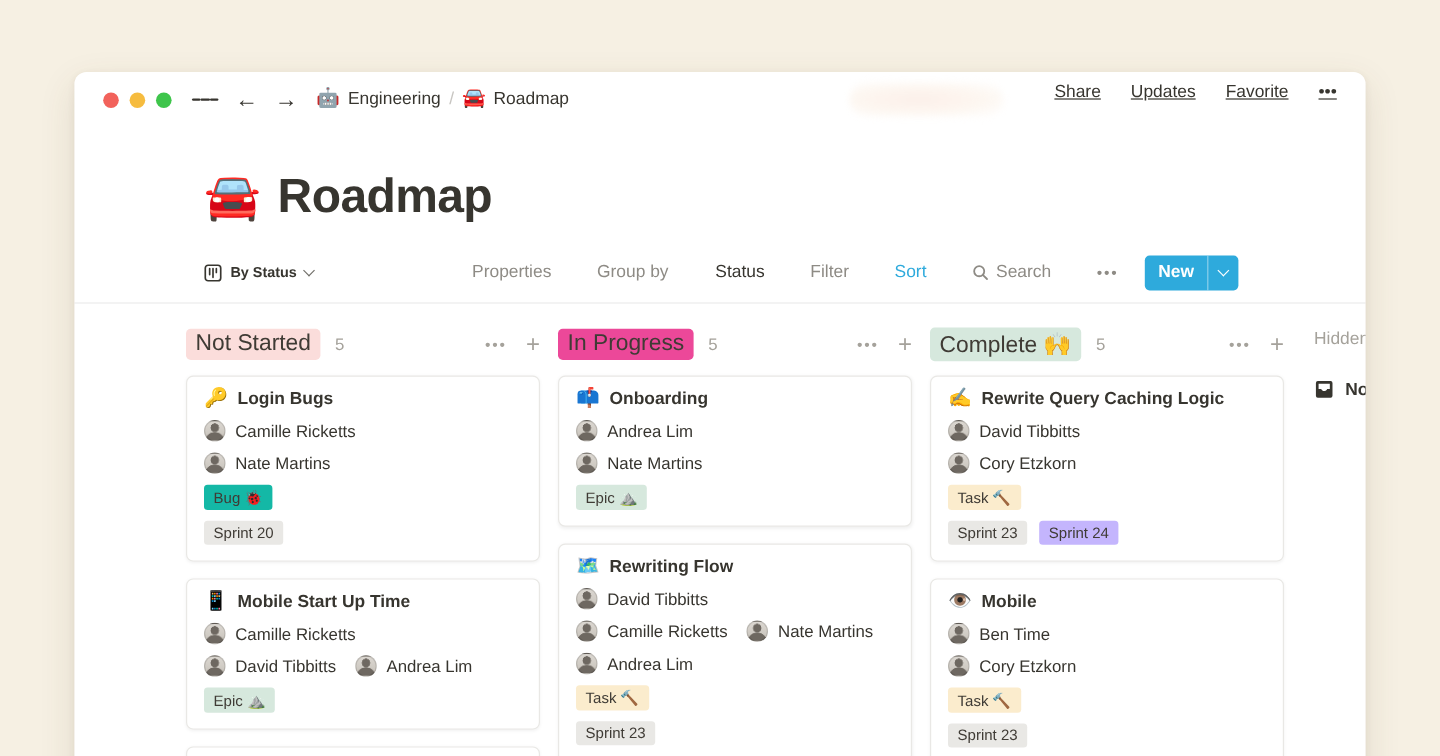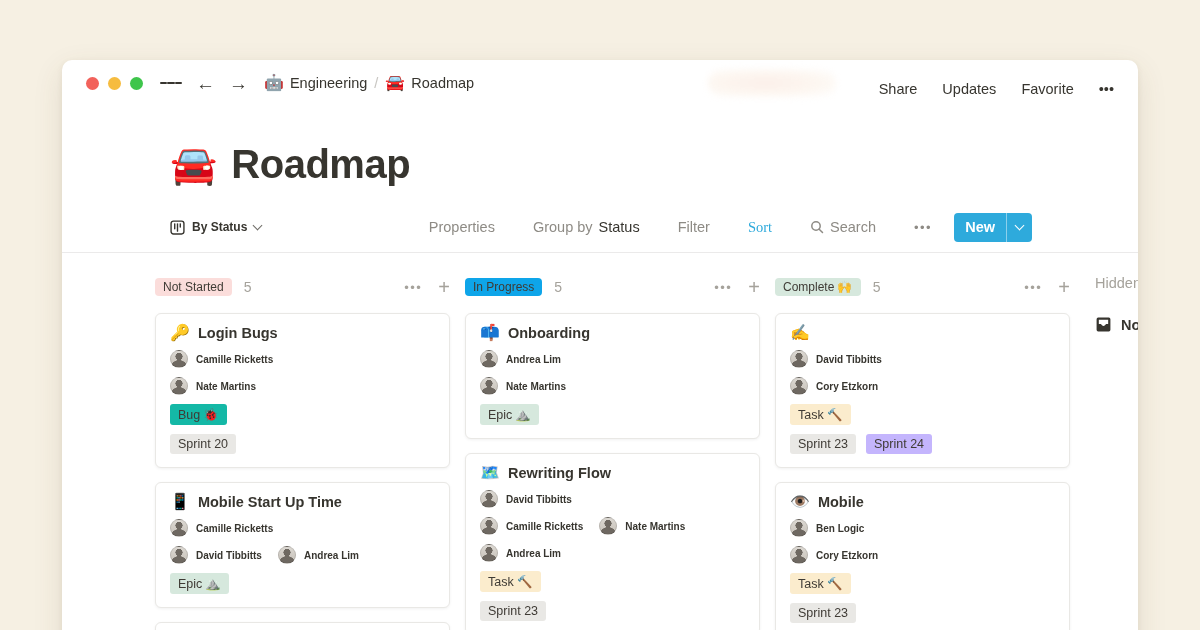--- a/index.html
+++ b/index.html
@@ -24,61 +24,61 @@
   .light.yellow { background:#f6bc3f; }
   .light.green { background:#3ec54b; }
   .tb-icon { display:flex; align-items:center; justify-content:center; cursor:pointer; color:#37352f; }
   .hamburger { margin-left:17px; width:22px; }
   .hamburger span { display:block; width:20px; height:2px; background:#37352f; border-radius:1px; margin:2.5px 0; }
   .nav-arrow { font-size:19px; margin-left:14px; line-height:1; color:#37352f; }
   .breadcrumb { display:flex; align-items:center; margin-left:16px; font-size:14.5px; gap:7px; }
   .crumb { display:flex; align-items:center; gap:6px; cursor:pointer; }
   .crumb-sep { color:#c7c5c1; }
   .emoji-16 { font-size:16px; line-height:1; }
-  .tb-right { margin-left:auto; display:flex; align-items:flex-end; gap:25px; }
+  .tb-right { margin-left:auto; display:flex; align-items:flex-start; gap:25px;text-decoration:underline; }
   .redacted { width:128px; height:28px; border-radius:14px;
     background:radial-gradient(ellipse at 45% 50%, #fcefe9 0%, #fdf7f1 55%, rgba(253,249,243,0) 100%);
     filter:blur(3px); margin-right:18px; }
   .tb-action { font-size:14.5px; color:#37352f; cursor:pointer; white-space:nowrap; }
   
   .page-head { margin:36px 106px 0 108px; display:flex; align-items:center; gap:14px; }
   .page-emoji { font-size:38px; line-height:1; cursor:pointer; }
   .page-title { font-size:40px; font-weight:700; letter-spacing:-.5px; color:#37352f; cursor:text; }
   
   .toolbar { margin:24px 106px 0 108px; display:flex; align-items:center; height:32px; }
   .view-switch { display:flex; align-items:center; gap:7px; font-size:12px; font-weight:700; cursor:pointer; }
   .chev { width:7px; height:7px; border-right:1.6px solid #6f6d67; border-bottom:1.6px solid #6f6d67;
     transform:rotate(45deg); margin-top:-4px; }
   .toolbar-menu { margin-left:auto; display:flex; align-items:center; gap:38px; font-size:14.5px; }
   .menu-item { color:#8e8b85; cursor:pointer; display:flex; align-items:center; gap:6px; white-space:nowrap; }
-  .menu-item .strong { color:#37352f; }
-  .menu-item.accent { color:#2eaadc;font-family:Liberation Serif, serif; }
+  .menu-item .strong { color:#37352f;margin-left:33px; }
+  .menu-item.accent { color:#2eaadc; }
   .dots { letter-spacing:1.5px; font-size:13px; }
   .new-btn { display:flex; align-items:stretch; margin-left:22px; border-radius:4px; overflow:hidden;
     background:#2eaadc; color:#fff; cursor:pointer; height:29px; }
   .new-btn-main { padding:5px 11px; font-size:14.5px; font-weight:600; display:flex; align-items:center; }
   .new-btn-div { width:1px; background:rgba(255,255,255,.45); }
   .new-btn-arrow { padding:0 9px; display:flex; align-items:center; }
   .new-btn-arrow .chev { border-color:#fff; margin-top:-3px; }
   .hr { height:1px; background:rgba(55,53,47,.1); margin-top:9px; }
   
   .board { display:flex; gap:15px; padding:20px 0 0 93px; align-items:flex-start; }
   .column { width:295px; flex-shrink:0; }
   .col-head { display:flex; align-items:center; height:28px; margin-bottom:12px; }
-  .pill { font-size:12px; padding:2px 8px; border-radius:4px; color:#3f3b35; cursor:pointer; white-space:nowrap; }
+  .pill { font-size:19px; padding:2px 8px; border-radius:4px; color:#3f3b35; cursor:pointer; white-space:nowrap; }
   .col-count { margin-left:12px; font-size:14px; color:#a5a29b; }
   .col-actions { margin-left:auto; display:flex; align-items:center; gap:16px; color:#a5a29b; }
   .col-dots { letter-spacing:1.5px; font-size:13px; cursor:pointer; }
   .col-plus { font-size:20px; font-weight:300; line-height:1; cursor:pointer; }
   .cards { display:flex; flex-direction:column; gap:14px; }
   .card { background:#fff; border:1px solid #e9e8e5; border-radius:6px;
     box-shadow:0 1px 3px rgba(15,15,15,.06); padding:11px 14px 13px; cursor:pointer; }
   .card-title { display:flex; align-items:center; gap:8px; font-size:14.5px; font-weight:600; color:#37352f; }
   .person-row { display:flex; align-items:center; gap:16px; margin-top:9px; }
-  .person { display:flex; align-items:center; gap:8px; font-size:10px; color:#37352f;font-weight:bold; }
+  .person { display:flex; align-items:center; gap:8px; font-size:14px; color:#37352f; }
   .avatar { width:18px; height:18px; border-radius:50%; flex-shrink:0;
     background:
       radial-gradient(circle at 50% 34%, #6e6861 0 26%, rgba(0,0,0,0) 28%),
       radial-gradient(circle at 50% 108%, #6e6861 0 42%, rgba(0,0,0,0) 44%),
       linear-gradient(#dcd8d2, #c6c1b9);
     border:0.5px solid rgba(0,0,0,.12); }
   .tag-row { display:flex; align-items:center; gap:10px; margin-top:9px; }
   .tag { font-size:12.5px; padding:3px 8px; border-radius:3px; color:#3f3b35; white-space:nowrap; }
   
   .hidden-col { width:140px; flex-shrink:0; padding-top:2px; }
@@ -241,21 +241,21 @@
             </div>
             <div class="tag-row">
               <span class="tag" style="background: rgb(214, 232, 221);">Epic ⛰️</span>
             </div>
           </div>
           <div class="card"></div>
         </div>
       </div>
       <div class="column">
         <div class="col-head">
-          <span class="pill" style="background: #0ea5e9;">In Progress</span>
+          <span class="pill" style="background: #ec4899;">In Progress</span>
           <span class="col-count">5</span>
           <div class="col-actions">
             <span class="col-dots">•••</span>
             <span class="col-plus">+</span>
           </div>
         </div>
         <div class="cards">
           <div class="card">
             <div class="card-title">
               <span class="emoji-16">📫</span>
@@ -319,20 +319,21 @@
           <span class="col-count">5</span>
           <div class="col-actions">
             <span class="col-dots">•••</span>
             <span class="col-plus">+</span>
           </div>
         </div>
         <div class="cards">
           <div class="card">
             <div class="card-title">
               <span class="emoji-16">✍️</span>
+              <span>Rewrite Query Caching Logic</span>
             </div>
             <div class="person-row">
               <span class="person">
                 <span class="avatar"></span>
                 <span>David Tibbitts</span>
               </span>
             </div>
             <div class="person-row">
               <span class="person">
                 <span class="avatar"></span>
@@ -348,21 +349,21 @@
             </div>
           </div>
           <div class="card">
             <div class="card-title">
               <span class="emoji-16">👁️</span>
               <span>Mobile</span>
             </div>
             <div class="person-row">
               <span class="person">
                 <span class="avatar"></span>
-                <span>Ben Logic</span>
+                <span>Ben Time</span>
               </span>
             </div>
             <div class="person-row">
               <span class="person">
                 <span class="avatar"></span>
                 <span>Cory Etzkorn</span>
               </span>
             </div>
             <div class="tag-row">
               <span class="tag" style="background: rgb(251, 236, 205);">Task 🔨</span>

